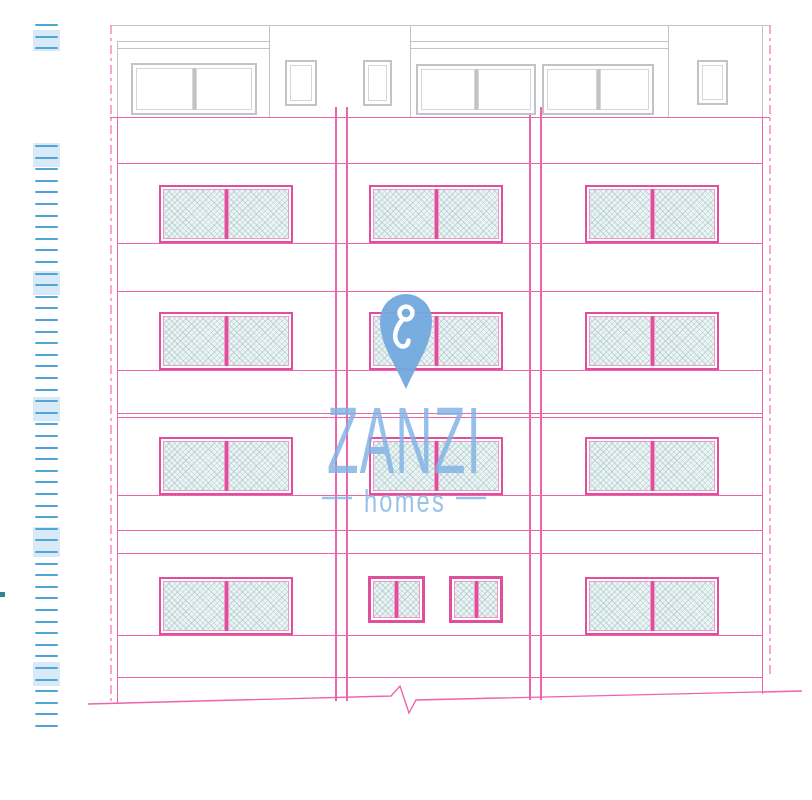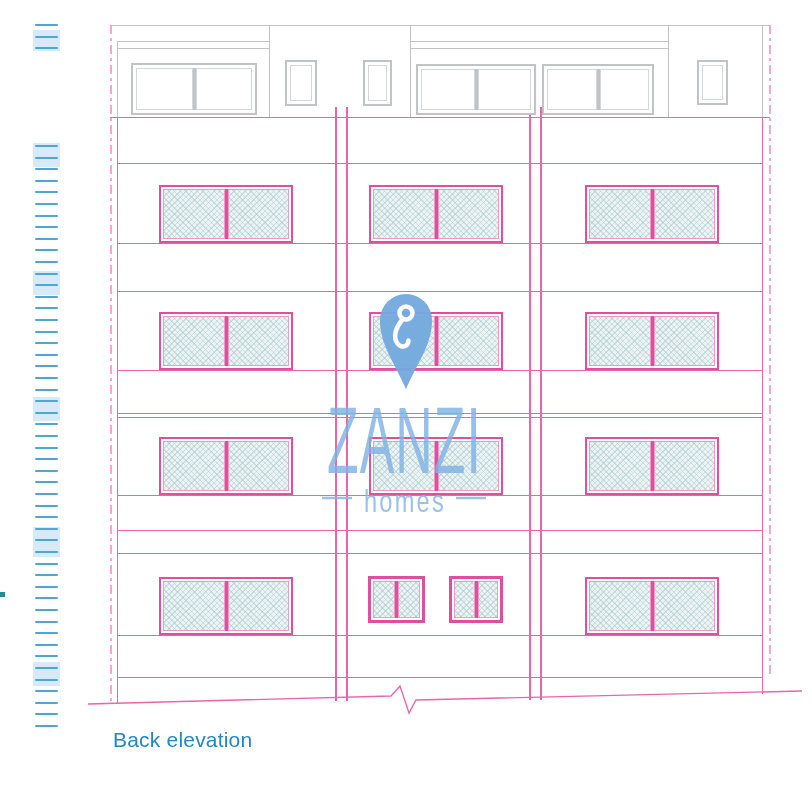--- a/index.html
+++ b/index.html
@@ -228,14 +228,13 @@
         <circle cx="28" cy="21" r="6.5" fill="none" stroke="#ffffff" stroke-width="4.5"></circle>
         <path d="M24.5,27.5 C18,35 14.5,45 19.5,51.5 C23.5,56.5 30,55 30.5,48.5" fill="none" stroke="#ffffff" stroke-width="4.5" stroke-linecap="round"></path>
       </g>
       <text id="brand-text" fill="#7fb2e4" fill-opacity="0.82" letter-spacing="2" lengthAdjust="spacingAndGlyphs" font-family="Liberation Sans, sans-serif" x="327" y="473" font-size="95" textLength="155">ZANZI</text>
       <text id="tagline-text" fill="#88b6e6" fill-opacity="0.85" letter-spacing="3" lengthAdjust="spacingAndGlyphs" font-family="Liberation Sans, sans-serif" x="364" y="512" font-size="32" textLength="82">homes</text>
       <line id="dash-left" stroke="#88b6e6" stroke-width="2.5" opacity="0.85" x1="322" x2="352" y1="498" y2="498"></line>
       <line id="dash-right" stroke="#88b6e6" stroke-width="2.5" opacity="0.85" x1="456" x2="486" y1="498" y2="498"></line>
     </g>
   </svg>
 
-  <div class="caption" style="left:113px;top:728px;">Back elevation</div>
 </div>
 
 </body></html>

